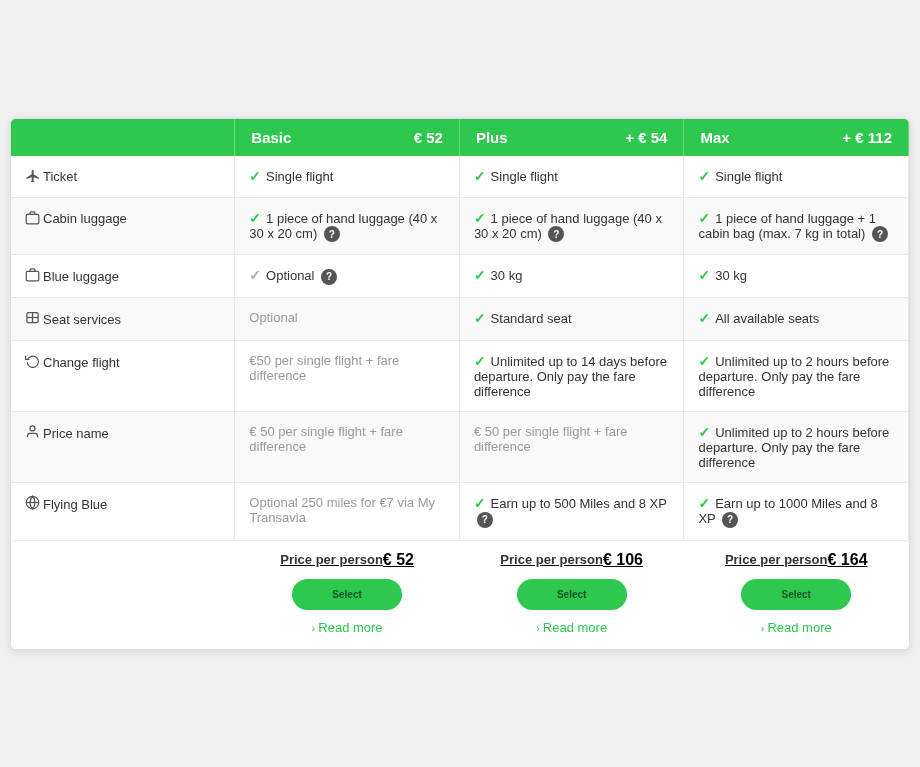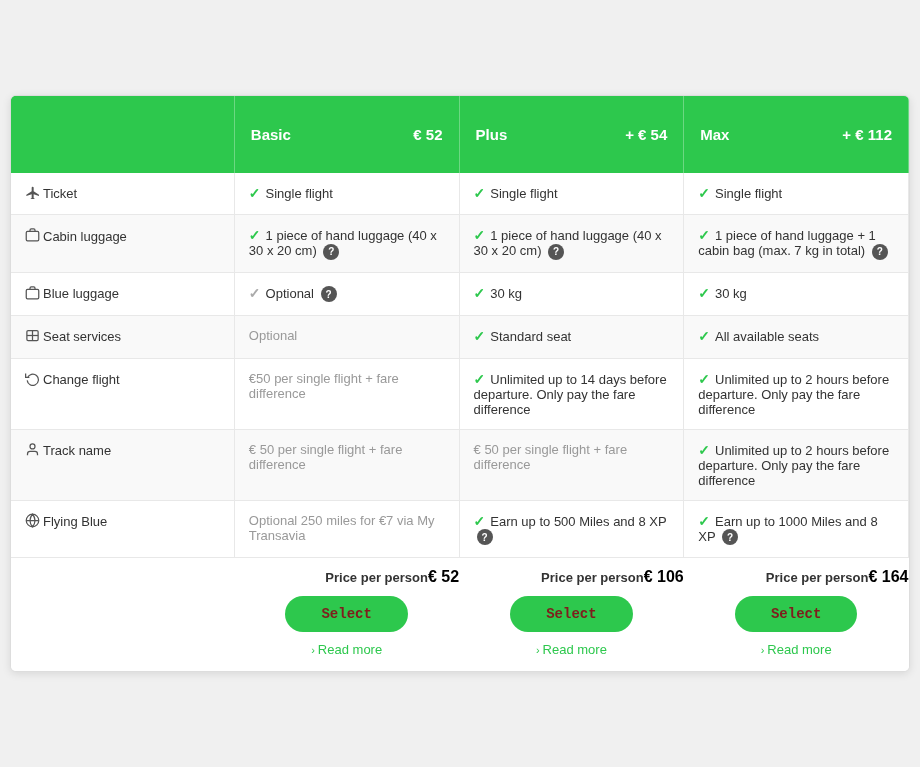--- a/index.html
+++ b/index.html
@@ -23,21 +23,21 @@
     table {
       width: 100%;
       border-collapse: collapse;
     }
     thead tr {
       background: #2dc84d;
     }
     thead th {
       color: #fff;
       font-weight: bold;
-      padding: 30px 16px;
+      padding: 10px 16px;
       text-align: left;
       font-size: 15px;
       border-right: 1px solid rgba(255,255,255,0.3);
     }
     thead th:first-child {
       background: #2dc84d;
       width: 230px;
     }
     thead th .plan-price {
       float: right;
@@ -115,48 +115,48 @@
       font-size: 13px;
       color: #333;
     }
     .price-value {
       font-weight: bold;
     }
     .select-btn {
       display: block;
       margin: 10px auto 6px auto;
       background: #2dc84d;
-      color: #7f1d1d;
+      color: #14532d;
       border: none;
       border-radius: 25px;
       padding: 10px 36px;
-      font-size: 14px;
+      font-size: 10px;
       font-weight: bold;
       cursor: pointer;
       text-align: center;
       min-width: 110px;
-      font-family: Liberation Mono, monospace;
     }
     .read-more {
       display: block;
       text-align: center;
       color: #2dc84d;
       font-size: 13px;
       cursor: pointer;
       padding: 4px 0 8px;
       text-decoration: none;
     }
     .chevron {
       font-size: 11px;
       margin-right: 3px;
     }
     .price-row-cell {
       display: flex;
-      justify-content: flex-end;
+      justify-content: center;
       align-items: center;
+      text-decoration: underline;
     }
   </style>
 </head>
 <body>
 
 <div class="table-container">
   <table>
     <thead>
       <tr>
         <th></th>
@@ -245,21 +245,21 @@
           <td><span class="check-green">✓</span><span>Unlimited up to 14 days before departure. Only pay the fare difference</span></td>
           <td><span class="check-green">✓</span><span>Unlimited up to 2 hours before departure. Only pay the fare difference</span></td>
         </tr>
         <tr>
           <td>
             <div class="row-label">
               <span class="icon-sym"><svg width="15" height="15" viewBox="0 0 24 24">
                   <path d="M20 21v-2a4 4 0 0 0-4-4H8a4 4 0 0 0-4 4v2" fill="none" stroke="#555" stroke-width="2"></path>
                   <circle cx="12" cy="7" r="4" fill="none" stroke="#555" stroke-width="2"></circle>
                 </svg></span>
-              <span>Track name</span>
+              <span>Price name</span>
             </div>
           </td>
           <td><span class="text-gray">€ 50 per single flight + fare difference</span></td>
           <td><span class="text-gray">€ 50 per single flight + fare difference</span></td>
           <td><span class="check-green">✓</span><span>Unlimited up to 2 hours before departure. Only pay the fare difference</span></td>
         </tr>
         <tr>
           <td>
             <div class="row-label">
               <span class="icon-sym"><svg width="15" height="15" viewBox="0 0 24 24">

